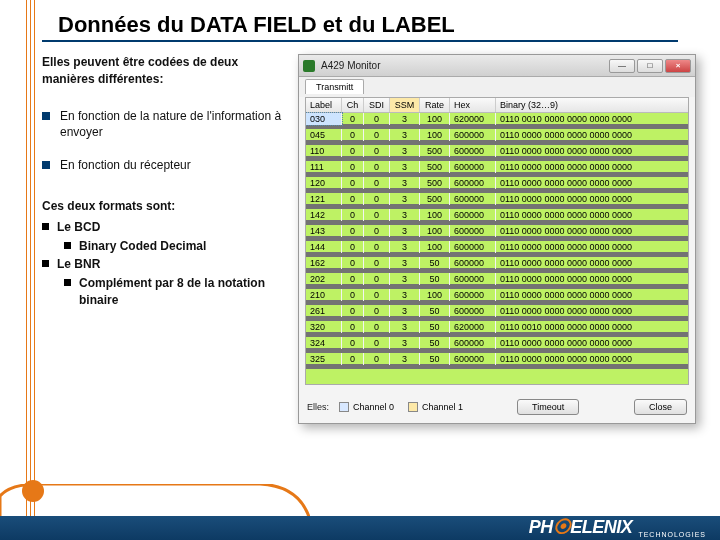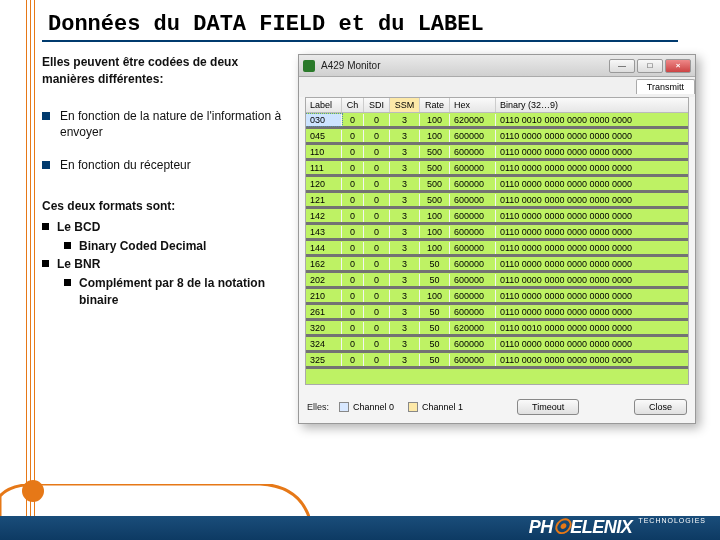--- a/index.html
+++ b/index.html
@@ -4,21 +4,21 @@
 <style>
   * { box-sizing: border-box; margin: 0; padding: 0; }
   body { width: 720px; height: 540px; font-family: Arial, sans-serif; background: #fff; position: relative; overflow: hidden; }
   
   .left-margin { position: absolute; left: 0; top: 0; width: 34px; height: 540px; }
   .vline { position: absolute; top: 0; width: 1px; height: 540px; background: #e67817; }
   .vline.a { left: 26px; }
   .vline.b { left: 30px; }
   .vline.c { left: 34px; }
   
-  .title { position: absolute; left: 48px; top: 12px; font-size: 22px; font-weight: bold; color: #000; font-family: Liberation Mono, monospace; }
+  .title { position: absolute; left: 58px; top: 12px; font-size: 22px; font-weight: bold; color: #000; }
   .title-underline { position: absolute; left: 42px; top: 40px; width: 636px; height: 2px; background: #003a6e; }
   
   .content-left { position: absolute; left: 42px; top: 54px; width: 240px; font-size: 12px; line-height: 1.4; color: #111; }
   .intro { font-weight: bold; margin-bottom: 20px; }
   .bullet-row { display: flex; margin-bottom: 16px; }
   .bullet-row .sq { width: 8px; height: 8px; background: #003a6e; margin-top: 4px; margin-right: 10px; flex-shrink: 0; }
   .bullet-row .bt { flex: 1; }
   .formats-intro { font-weight: bold; margin-top: 24px; margin-bottom: 4px; }
   .sub-bullet { display: flex; margin-left: 0; margin-bottom: 2px; }
   .sub-bullet .sq2 { width: 7px; height: 7px; background: #000; margin-top: 4px; margin-right: 8px; flex-shrink: 0; }
@@ -27,57 +27,57 @@
   
   .app-window { position: absolute; left: 298px; top: 54px; width: 398px; height: 370px; border: 1px solid #999; background: #f4f4f4; font-size: 9px; font-family: Tahoma, Arial, sans-serif; box-shadow: 4px 4px 10px rgba(0,0,0,0.3); }
   
   .titlebar { height: 22px; background: linear-gradient(#eaeaea,#d0d0d0); display: flex; align-items: center; padding: 0 4px; border-bottom: 1px solid #aaa; }
   .app-icon { width: 12px; height: 12px; background: #2a7a2a; border-radius: 2px; margin-right: 6px; }
   .titlebar-text { font-size: 10px; color: #222; flex: 1; }
   .win-btns { display: flex; gap: 2px; }
   .win-btn { width: 26px; height: 14px; background: linear-gradient(#f8f8f8,#ddd); border: 1px solid #999; border-radius: 2px; display: flex; align-items: center; justify-content: center; font-size: 8px; cursor: pointer; }
   .win-btn.close { background: linear-gradient(#e88,#c44); color: #fff; font-weight: bold; }
   
-  .tab-area { height: 20px; background: #f0f0f0; padding: 2px 0 0 6px; text-align: right; }
+  .tab-area { height: 20px; background: #f0f0f0; padding: 2px 0 0 6px; }
   .tab { display: inline-block; background: #fff; border: 1px solid #aaa; border-bottom: none; padding: 2px 10px; font-size: 9px; border-radius: 2px 2px 0 0; }
   
   .grid-wrap { background: #bef264; border: 1px solid #aaa; margin: 0 6px; height: 288px; overflow: hidden; }
   .grid-header { display: flex; background: linear-gradient(#fafafa,#e6e6e6); border-bottom: 1px solid #bbb; }
   .gh { padding: 2px 4px; font-size: 9px; border-right: 1px solid #ccc; overflow: hidden; white-space: nowrap; }
   .gh.sel { background: #fde9a8; }
   .gh:last-child { border-right: none; }
   .c-label { width: 36px; }
   .c-ch { width: 22px; text-align: center; }
   .c-sdi { width: 26px; text-align: center; }
   .c-ssm { width: 30px; text-align: center; }
   .c-rate { width: 30px; text-align: center; }
   .c-hex { width: 46px; }
   .c-bin { flex: 1; }
   
-  .grid-row { display: flex; border-bottom: 3px solid #737373; font-size: 9px; height: 16px; align-items: center; }
+  .grid-row { display: flex; border-bottom: 5px solid #737373; font-size: 9px; height: 16px; align-items: center; }
   .grid-row.sel .gc.c-label { background: #cde4ff; outline: 1px dotted #58a; }
   .gc { padding: 1px 4px; border-right: 1px solid #f3f3f3; overflow: hidden; white-space: nowrap; }
   .gc:last-child { border-right: none; }
   
   .window-footer { position: absolute; bottom: 8px; left: 8px; right: 8px; display: flex; align-items: center; font-size: 9px; }
   .legend-label { margin-right: 10px; color: #222; }
   .legend-item { display: flex; align-items: flex-start; margin-right: 14px; }
   .legend-swatch { width: 10px; height: 10px; border: 1px solid #888; margin-right: 4px; }
   .swatch0 { background: #d8e8ff; }
   .swatch1 { background: #fde9a8; }
   .footer-btn { margin-left: auto; padding: 2px 14px; background: linear-gradient(#fafafa,#e0e0e0); border: 1px solid #888; border-radius: 3px; font-size: 9px; cursor: pointer; }
   .footer-btn.timeout { margin-left: 40px; }
   .footer-btn.close-btn { margin-left: auto; }
   
   .bottom-band { position: absolute; left: 0; bottom: 0; width: 720px; height: 56px; }
   .blue-bar { position: absolute; left: 0; bottom: 0; width: 720px; height: 24px; background: linear-gradient(#1a4d7a, #0d3a63); }
   .orange-swoosh { position: absolute; left: 0; bottom: 16px; width: 310px; height: 40px; }
   .orange-swoosh svg { width: 100%; height: 100%; }
   .orange-dot { position: absolute; left: 22px; bottom: 38px; width: 22px; height: 22px; background: #e67817; border-radius: 50%; }
-  .logo { position: absolute; right: 14px; bottom: 2px; font-family: Arial, sans-serif; color: #fff; display: flex; align-items: flex-start; }
+  .logo { position: absolute; right: 14px; bottom: 2px; font-family: Arial, sans-serif; color: #fff; display: flex; align-items: flex-end; }
   .logo .p { font-size: 18px; font-weight: bold; font-style: italic; letter-spacing: -0.5px; }
   .logo .p .o { color: #e67817; }
   .logo .t { font-size: 7px; margin-left: 6px; letter-spacing: 1px; }
 </style>
 </head>
 <body>
 
 <div class="left-margin">
   <div class="vline a"></div>
   <div class="vline b"></div>

